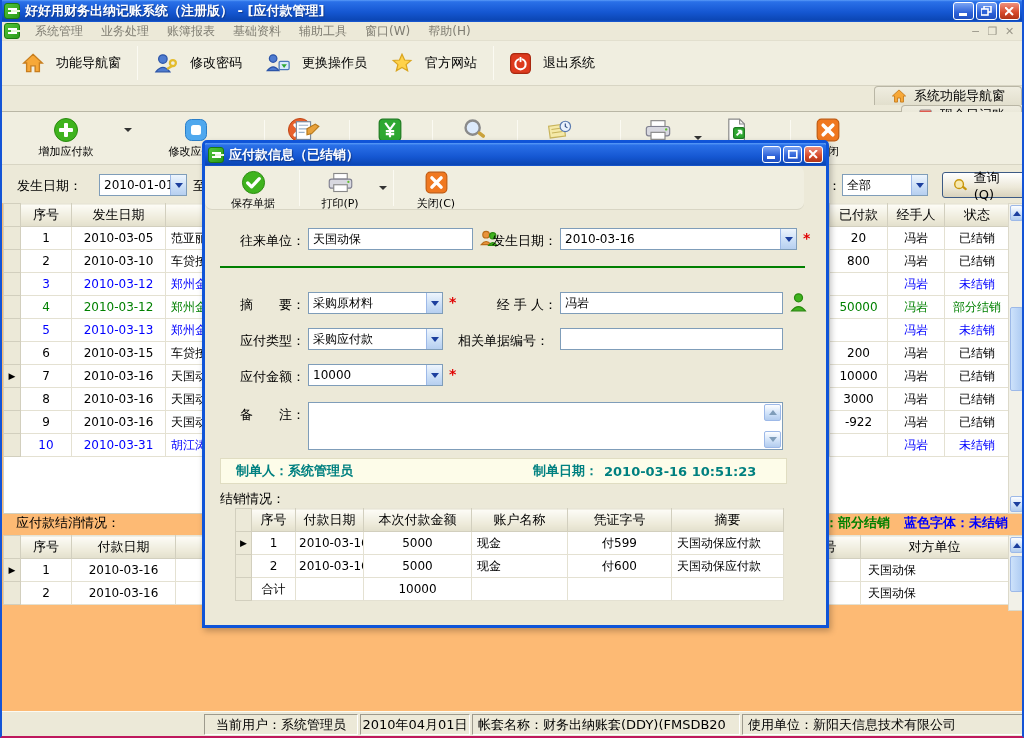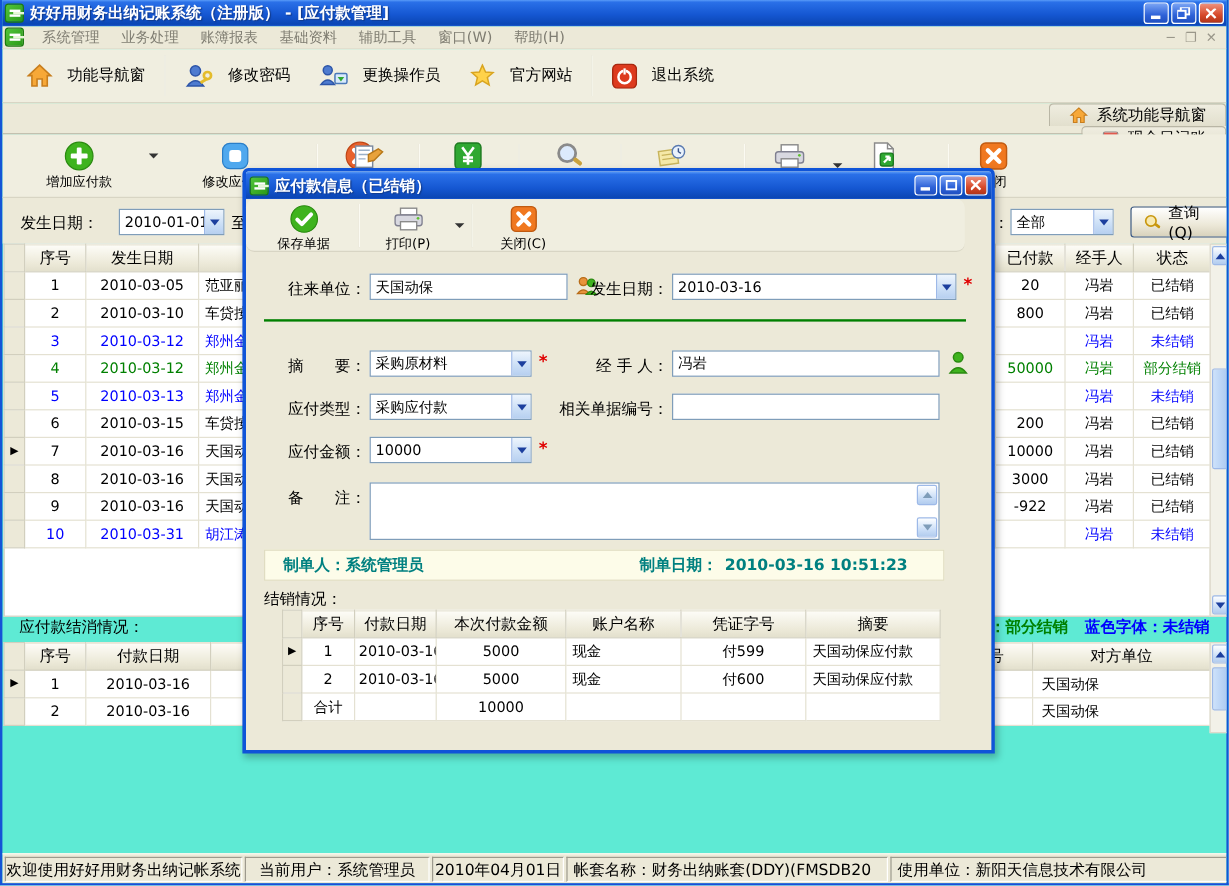--- a/index.html
+++ b/index.html
@@ -1,19 +1,19 @@
 <!DOCTYPE html>
 <html><head>
 <meta charset="utf-8">
 <style>
   * { margin:0; padding:0; box-sizing:border-box; }
   html,body { width:1024px; height:738px; }
   body { font-family:"DejaVu Sans","Liberation Sans",sans-serif; font-size:12px; color:#000; }
-  #screen { position:relative; width:1024px; height:738px; background:#5eead4; overflow:hidden;
-            border-left:2px solid #1454d6; border-right:2px solid #1454d6; border-bottom:2px solid #1d4ed8; }
+  #screen { position:relative; width:1024px; height:738px; background:#fdba74; overflow:hidden;
+            border-left:2px solid #1454d6; border-right:2px solid #1454d6; border-bottom:2px solid #be185d; }
 
   
   .titlebar { position:absolute; left:-2px; top:0; width:1024px; height:22px;
     background:linear-gradient(180deg,#5a9cf8 0%,#2a70e8 8%,#1557d2 55%,#0b46b4 92%,#1c5cd8 100%);
     display:flex; align-items:center; padding:0 4px; }
   .titlebar .ttl { color:#fff; font-weight:bold; font-size:13px; text-shadow:1px 1px 1px #123a8a; margin-left:5px; flex:1;
     white-space:nowrap; overflow:hidden; }
   .appicon { width:16px; height:16px; border-radius:3px; background:linear-gradient(135deg,#52c43a,#2a9a18);
     border:1px solid #1c7a10; position:relative; flex:0 0 16px; }
   .appicon::after { content:""; position:absolute; left:3px; top:4px; width:9px; height:2px; background:#fff; box-shadow:0 4px 0 #fff, 3px 2px 0 #e7f7d8; }
@@ -566,21 +566,20 @@
       </tbody>
   </table>
   <div class="sb" style="left:1006px;top:535px;height:76px;">
     <span class="arr up">
         <i></i>
       </span>
     <span class="thumb" style="top:20px;height:36px;"></span>
   </div>
 
   <div class="statusbar">
-    <span class="sb-panel ctr" style="left:2px;width:198px;">欢迎使用好好用财务出纳记帐系统</span>
     <span class="sb-panel ctr" style="left:202px;width:154px;">当前用户：系统管理员</span>
     <span class="sb-panel ctr" style="left:358px;width:110px;">2010年04月01日</span>
     <span class="sb-panel lft" style="left:470px;width:268px;">帐套名称：财务出纳账套(DDY)(FMSDB20</span>
     <span class="sb-panel lft" style="left:740px;width:282px;">使用单位：新阳天信息技术有限公司</span>
   </div>
 
   <div class="dialog">
     <div class="dlg-title">
       <span class="appicon"></span>
       <span class="ttl">应付款信息（已结销）</span>
@@ -671,21 +670,21 @@
           <path d="M1.6 15 q5.4 -6.8 10.8 0 z" fill="#3fb31e" stroke="#2a8a10"></path>
         </svg>
 
       <span class="dlg-label" style="left:20px;top:166px;width:80px;">应付类型：</span>
       <span class="combo" style="left:103px;top:162px;width:135px;">
         <span class="val">采购应付款</span>
           <span class="cbtn">
             <i></i>
           </span>
       </span>
-      <span class="dlg-label" style="left:248px;top:166px;width:104px;">相关单据编号：</span>
+      <span class="dlg-label" style="left:240px;top:166px;width:104px;">相关单据编号：</span>
       <input class="txtin" style="left: 355px; top: 162px; width: 223px;" value="">
 
       <span class="dlg-label" style="left:20px;top:202px;width:80px;">应付金额：</span>
       <span class="combo" style="left:103px;top:198px;width:135px;">
         <span class="val">10000</span>
           <span class="cbtn">
             <i></i>
           </span>
       </span>
       <span class="req" style="left:244px;top:200px;">*</span>

